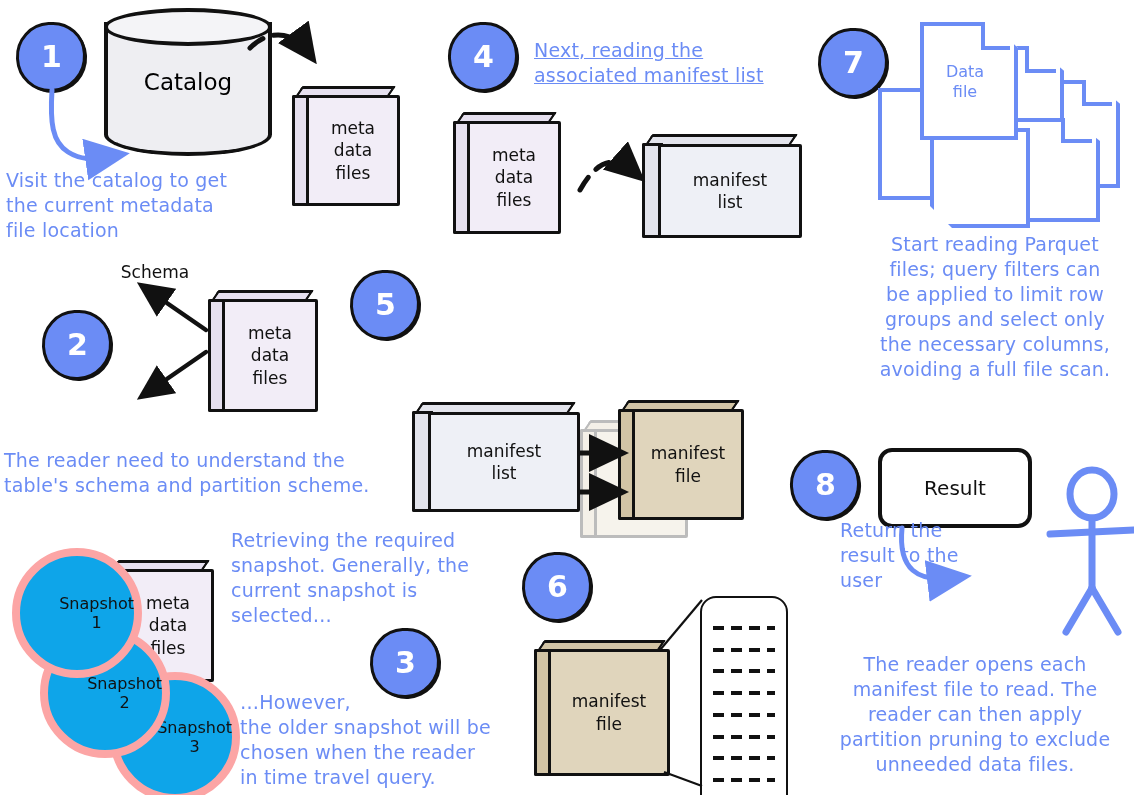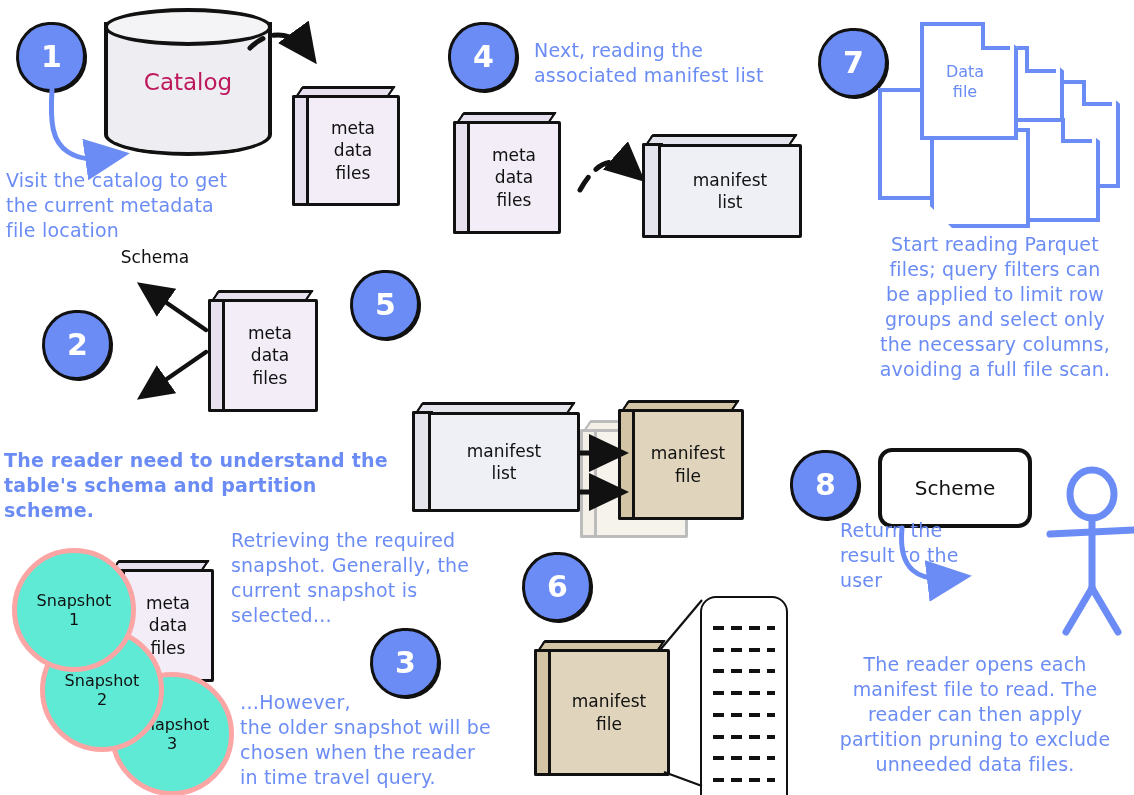--- a/index.html
+++ b/index.html
@@ -64,27 +64,27 @@
     border-radius:0 0 50% 50%/0 0 16% 16%;
     border-top:none;
   }
   .cyl .lid{
     position:absolute;left:0;right:0;top:0;height:30px;
     background:#f4f4f7;border:4px solid #111;border-radius:50%;
   }
   .cyl .cl{
     position:absolute;left:0;right:0;top:0;bottom:0;
     display:flex;align-items:center;justify-content:center;
-    color:#be185d;font-size:23px;
+    color:#000000;font-size:23px;
   }
 
   
   .snap{
-    position:absolute;border:5px solid #fca5a5;border-radius:50%;
-    background:#5eead4;display:flex;align-items:center;justify-content:center;
+    position:absolute;border:8px solid #fca5a5;border-radius:50%;
+    background:#0ea5e9;display:flex;align-items:center;justify-content:flex-end;
     text-align:center;color:#111;font-size:16px;line-height:1.2;
   }
 
   
   .result-box{
     position:absolute;border:4.5px solid #111;border-radius:14px;background:#fff;
     display:flex;align-items:center;justify-content:center;font-size:20px;color:#111;
   }
 
   
@@ -141,33 +141,33 @@
   </div>
 
   <div class="abs note" style="left:6px;top:168px;width:280px;">Visit the catalog to get
 the current metadata
 file location</div>
 
   <div class="abs step-circle" style="left:42px;top:310px;">
     <span>2</span>
   </div>
 
-  <div class="abs lbl" style="left:110px;top:247px;width:90px;text-align:center;">Schema</div>
+  <div class="abs lbl" style="left:110px;top:262px;width:90px;text-align:center;">Schema</div>
 
   <div class="book" style="left:208px;top:290px;width:110px;height:122px;">
     <div class="top" style="background:#e6e0ef;"></div>
     <div class="spine" style="background:#e6e0ef;"></div>
     <div class="face" style="background:#f2edf7;">
       <div class="txt" style="white-space:pre-line;">meta
 data
 files</div>
     </div>
   </div>
 
-  <div class="abs note" style="left:4px;top:448px;width:400px;font-weight:bold;">The reader need to understand the
+  <div class="abs note" style="left:4px;top:448px;width:400px;">The reader need to understand the
 table's schema and partition scheme.</div>
 
   <div class="snap" style="left:12px;top:548px;width:114px;height:114px;z-index:4;">
     <div style="white-space:pre-line;">Snapshot
 1</div>
   </div>
   <div class="snap" style="left:40px;top:628px;width:114px;height:114px;z-index:3;">
     <div style="white-space:pre-line;">Snapshot
 2</div>
   </div>
@@ -196,21 +196,21 @@
   </div>
 
   <div class="abs note" style="left:240px;top:690px;width:260px;">…However,
 the older snapshot will be
 chosen when the reader
 in time travel query.</div>
 
   <div class="abs step-circle" style="left:448px;top:22px;">
     <span>4</span>
   </div>
-  <div class="abs note" style="left:534px;top:38px;width:290px;">Next, reading the
+  <div class="abs note" style="left:534px;top:38px;width:290px;text-decoration:underline;">Next, reading the
 associated manifest list</div>
 
   <div class="book" style="left:453px;top:112px;width:108px;height:122px;">
     <div class="top" style="background:#e6e0ef;"></div>
     <div class="spine" style="background:#e6e0ef;"></div>
     <div class="face" style="background:#f2edf7;">
       <div class="txt" style="white-space:pre-line;">meta
 data
 files</div>
     </div>
@@ -317,21 +317,21 @@
 be applied to limit row
 groups and select only
 the necessary columns,
 avoiding a full file scan.</div>
 
   <div class="abs step-circle" style="left:790px;top:450px;">
     <span>8</span>
   </div>
 
   <div class="result-box" style="left:878px;top:448px;width:146px;height:72px;">
-    <span>Scheme</span>
+    <span>Result</span>
   </div>
 
   <div class="abs note" style="left:840px;top:518px;width:180px;">Return the
 result to the
 user</div>
 
   <svg class="ov" viewBox="0 0 1134 795">
     <defs>
       <marker id="bluearrow" markerWidth="9" markerHeight="9" refX="5" refY="4.2" orient="auto">
         <path d="M0,0 L9,4.2 L0,8.4 z" fill="#6b8cf5"></path>

